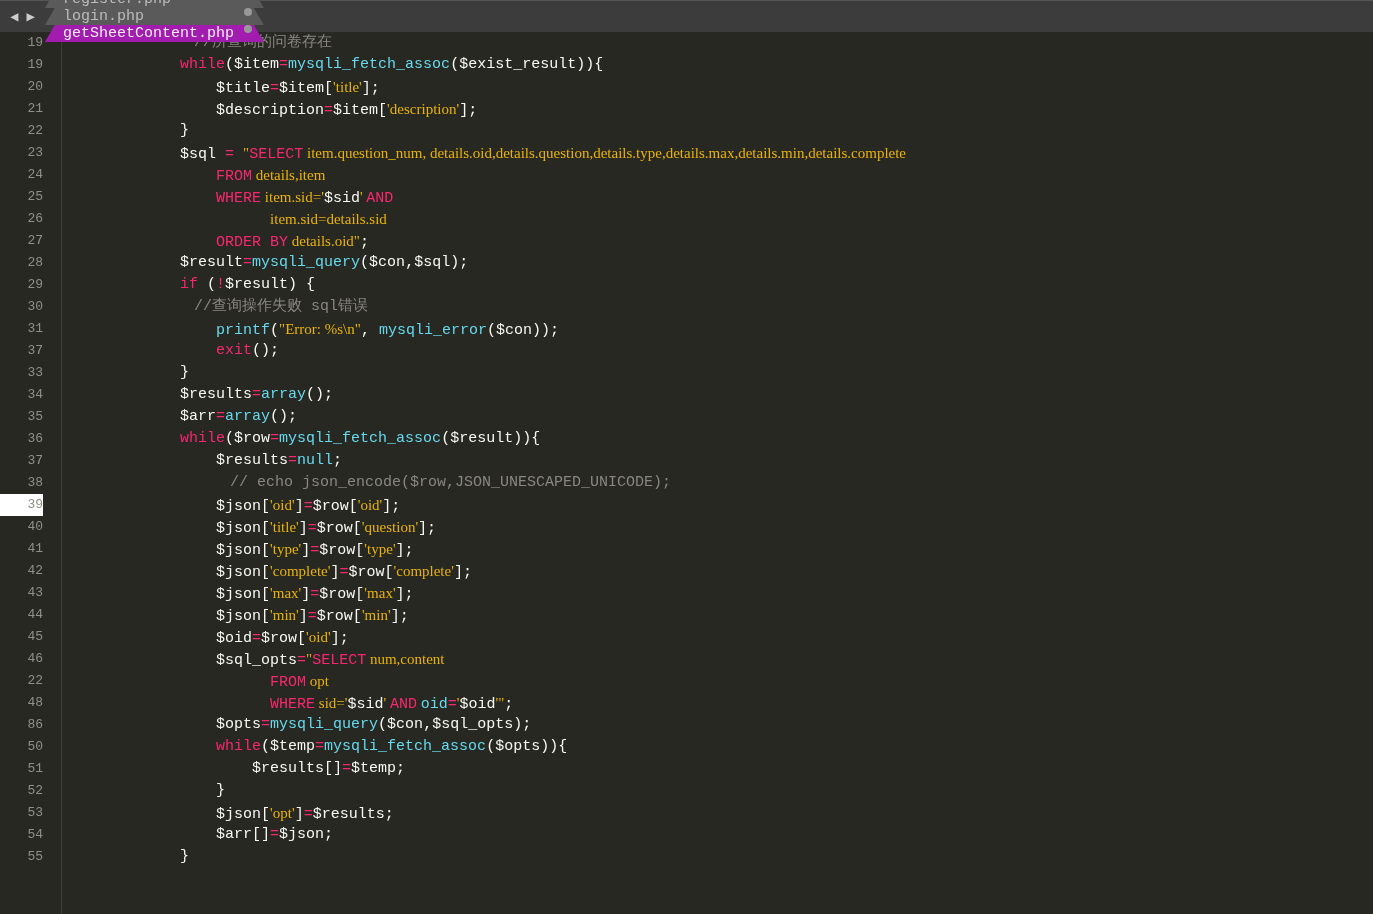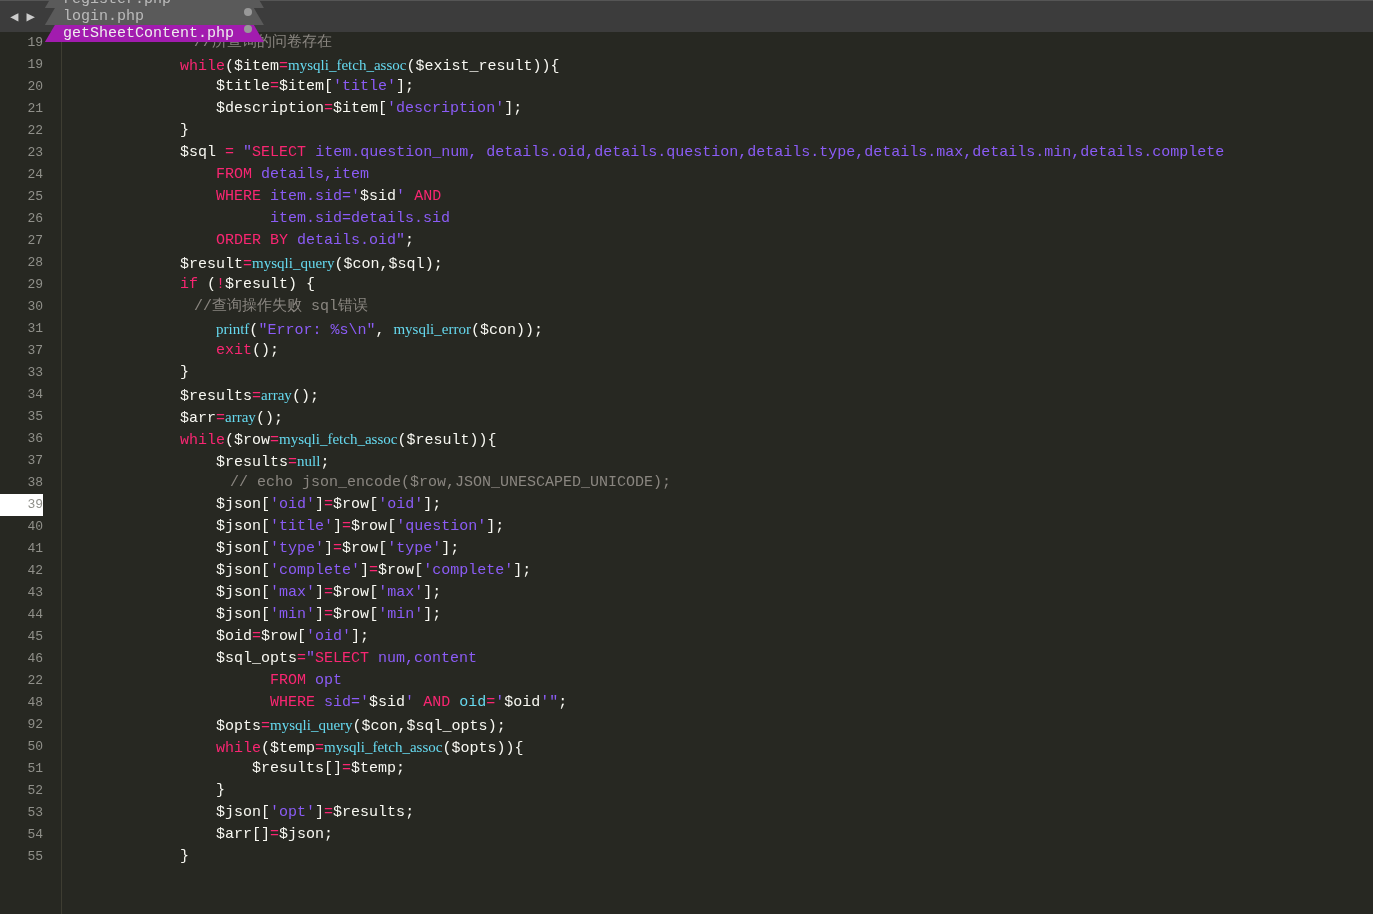--- a/index.html
+++ b/index.html
@@ -69,23 +69,23 @@
 .gutter .hl { background: #ffffff; }
 .code {
   flex: 1;
   padding-left: 10px;
   line-height: 22px;
   white-space: pre;
   overflow: hidden;
 }
 .code .line { height: 22px; }
 .kw { color: #f92672; margin-top: 16px; }
-.fn { color: #66d9ef; font-family: Liberation Serif, serif; }
+.fn { color: #66d9ef; }
 .var { color: #f8f8f2; }
-.str { color: #8b5cf6; }
+.str { color: #eab308; font-family: Liberation Serif, serif; }
 .cmt { color: #8a8680; font-style: normal; margin-left: 14px; }
 .op { color: #f92672; }
 .pn { color: #f8f8f2; }
 .it { color: #66d9ef; }
 </style>
 </head>
 <body>
 
 <div class="tab-bar">
   <div class="nav-arrows">
@@ -134,21 +134,21 @@
       <div class="ln hl">39</div>
       <div class="ln">40</div>
       <div class="ln">41</div>
       <div class="ln">42</div>
       <div class="ln">43</div>
       <div class="ln">44</div>
       <div class="ln">45</div>
       <div class="ln">46</div>
       <div class="ln">22</div>
       <div class="ln">48</div>
-      <div class="ln">92</div>
+      <div class="ln">86</div>
       <div class="ln">50</div>
       <div class="ln">51</div>
       <div class="ln">52</div>
       <div class="ln">53</div>
       <div class="ln">54</div>
       <div class="ln">55</div>
     </div>
   <div class="code" id="code"><div class="line"><span class="pn">            </span><span class="cmt">//所查询的问卷存在</span></div><div class="line"><span class="pn">            </span><span class="kw">while</span><span class="pn">(</span><span class="var">$item</span><span class="op">=</span><span class="fn">mysqli_fetch_assoc</span><span class="pn">(</span><span class="var">$exist_result</span><span class="pn">)){</span></div><div class="line"><span class="pn">                </span><span class="var">$title</span><span class="op">=</span><span class="var">$item</span><span class="pn">[</span><span class="str">'title'</span><span class="pn">];</span></div><div class="line"><span class="pn">                </span><span class="var">$description</span><span class="op">=</span><span class="var">$item</span><span class="pn">[</span><span class="str">'description'</span><span class="pn">];</span></div><div class="line"><span class="pn">            }</span></div><div class="line"><span class="pn">            </span><span class="var">$sql</span><span class="pn"> </span><span class="op">=</span><span class="pn"> </span><span class="str">"</span><span class="kw">SELECT</span><span class="str"> item.question_num, details.oid,details.question,details.type,details.max,details.min,details.complete</span></div><div class="line"><span class="pn">                </span><span class="kw">FROM</span><span class="str"> details,item</span></div><div class="line"><span class="pn">                </span><span class="kw">WHERE</span><span class="str"> item.sid=</span><span class="str">'</span><span class="var">$sid</span><span class="str">'</span><span class="str"> </span><span class="kw">AND</span></div><div class="line"><span class="pn">                      </span><span class="str">item.sid=details.sid</span></div><div class="line"><span class="pn">                </span><span class="kw">ORDER BY</span><span class="str"> details.oid"</span><span class="pn">;</span></div><div class="line"><span class="pn">            </span><span class="var">$result</span><span class="op">=</span><span class="fn">mysqli_query</span><span class="pn">(</span><span class="var">$con</span><span class="pn">,</span><span class="var">$sql</span><span class="pn">);</span></div><div class="line"><span class="pn">            </span><span class="kw">if</span><span class="pn"> (</span><span class="op">!</span><span class="var">$result</span><span class="pn">) {</span></div><div class="line"><span class="pn">            </span><span class="cmt">//查询操作失败 sql错误</span></div><div class="line"><span class="pn">                </span><span class="fn">printf</span><span class="pn">(</span><span class="str">"Error: %s\n"</span><span class="pn">, </span><span class="fn">mysqli_error</span><span class="pn">(</span><span class="var">$con</span><span class="pn">));</span></div><div class="line"><span class="pn">                </span><span class="kw">exit</span><span class="pn">();</span></div><div class="line"><span class="pn">            }</span></div><div class="line"><span class="pn">            </span><span class="var">$results</span><span class="op">=</span><span class="fn">array</span><span class="pn">();</span></div><div class="line"><span class="pn">            </span><span class="var">$arr</span><span class="op">=</span><span class="fn">array</span><span class="pn">();</span></div><div class="line"><span class="pn">            </span><span class="kw">while</span><span class="pn">(</span><span class="var">$row</span><span class="op">=</span><span class="fn">mysqli_fetch_assoc</span><span class="pn">(</span><span class="var">$result</span><span class="pn">)){</span></div><div class="line"><span class="pn">                </span><span class="var">$results</span><span class="op">=</span><span class="fn">null</span><span class="pn">;</span></div><div class="line"><span class="pn">                </span><span class="cmt">// echo json_encode($row,JSON_UNESCAPED_UNICODE);</span></div><div class="line"><span class="pn">                </span><span class="var">$json</span><span class="pn">[</span><span class="str">'oid'</span><span class="pn">]</span><span class="op">=</span><span class="var">$row</span><span class="pn">[</span><span class="str">'oid'</span><span class="pn">];</span></div><div class="line"><span class="pn">                </span><span class="var">$json</span><span class="pn">[</span><span class="str">'title'</span><span class="pn">]</span><span class="op">=</span><span class="var">$row</span><span class="pn">[</span><span class="str">'question'</span><span class="pn">];</span></div><div class="line"><span class="pn">                </span><span class="var">$json</span><span class="pn">[</span><span class="str">'type'</span><span class="pn">]</span><span class="op">=</span><span class="var">$row</span><span class="pn">[</span><span class="str">'type'</span><span class="pn">];</span></div><div class="line"><span class="pn">                </span><span class="var">$json</span><span class="pn">[</span><span class="str">'complete'</span><span class="pn">]</span><span class="op">=</span><span class="var">$row</span><span class="pn">[</span><span class="str">'complete'</span><span class="pn">];</span></div><div class="line"><span class="pn">                </span><span class="var">$json</span><span class="pn">[</span><span class="str">'max'</span><span class="pn">]</span><span class="op">=</span><span class="var">$row</span><span class="pn">[</span><span class="str">'max'</span><span class="pn">];</span></div><div class="line"><span class="pn">                </span><span class="var">$json</span><span class="pn">[</span><span class="str">'min'</span><span class="pn">]</span><span class="op">=</span><span class="var">$row</span><span class="pn">[</span><span class="str">'min'</span><span class="pn">];</span></div><div class="line"><span class="pn">                </span><span class="var">$oid</span><span class="op">=</span><span class="var">$row</span><span class="pn">[</span><span class="str">'oid'</span><span class="pn">];</span></div><div class="line"><span class="pn">                </span><span class="var">$sql_opts</span><span class="op">=</span><span class="str">"</span><span class="kw">SELECT</span><span class="str"> num,content</span></div><div class="line"><span class="pn">                      </span><span class="kw">FROM</span><span class="str"> opt</span></div><div class="line"><span class="pn">                      </span><span class="kw">WHERE</span><span class="str"> sid=</span><span class="str">'</span><span class="var">$sid</span><span class="str">'</span><span class="str"> </span><span class="kw">AND</span><span class="str"> </span><span class="it">oid</span><span class="op">=</span><span class="str">'</span><span class="var">$oid</span><span class="str">'"</span><span class="pn">;</span></div><div class="line"><span class="pn">                </span><span class="var">$opts</span><span class="op">=</span><span class="fn">mysqli_query</span><span class="pn">(</span><span class="var">$con</span><span class="pn">,</span><span class="var">$sql_opts</span><span class="pn">);</span></div><div class="line"><span class="pn">                </span><span class="kw">while</span><span class="pn">(</span><span class="var">$temp</span><span class="op">=</span><span class="fn">mysqli_fetch_assoc</span><span class="pn">(</span><span class="var">$opts</span><span class="pn">)){</span></div><div class="line"><span class="pn">                    </span><span class="var">$results</span><span class="pn">[]</span><span class="op">=</span><span class="var">$temp</span><span class="pn">;</span></div><div class="line"><span class="pn">                }</span></div><div class="line"><span class="pn">                </span><span class="var">$json</span><span class="pn">[</span><span class="str">'opt'</span><span class="pn">]</span><span class="op">=</span><span class="var">$results</span><span class="pn">;</span></div><div class="line"><span class="pn">                </span><span class="var">$arr</span><span class="pn">[]</span><span class="op">=</span><span class="var">$json</span><span class="pn">;</span></div><div class="line"><span class="pn">            }</span></div></div>
 </div>
 

